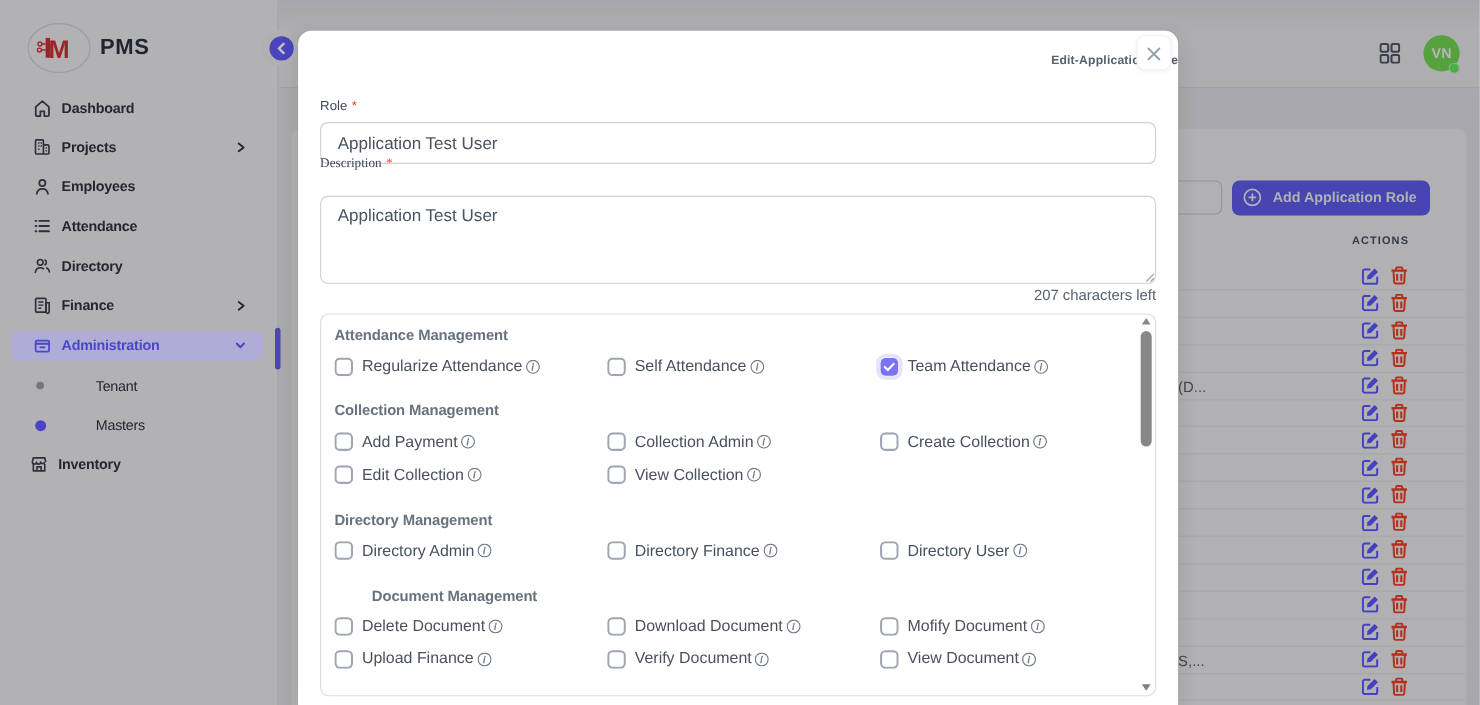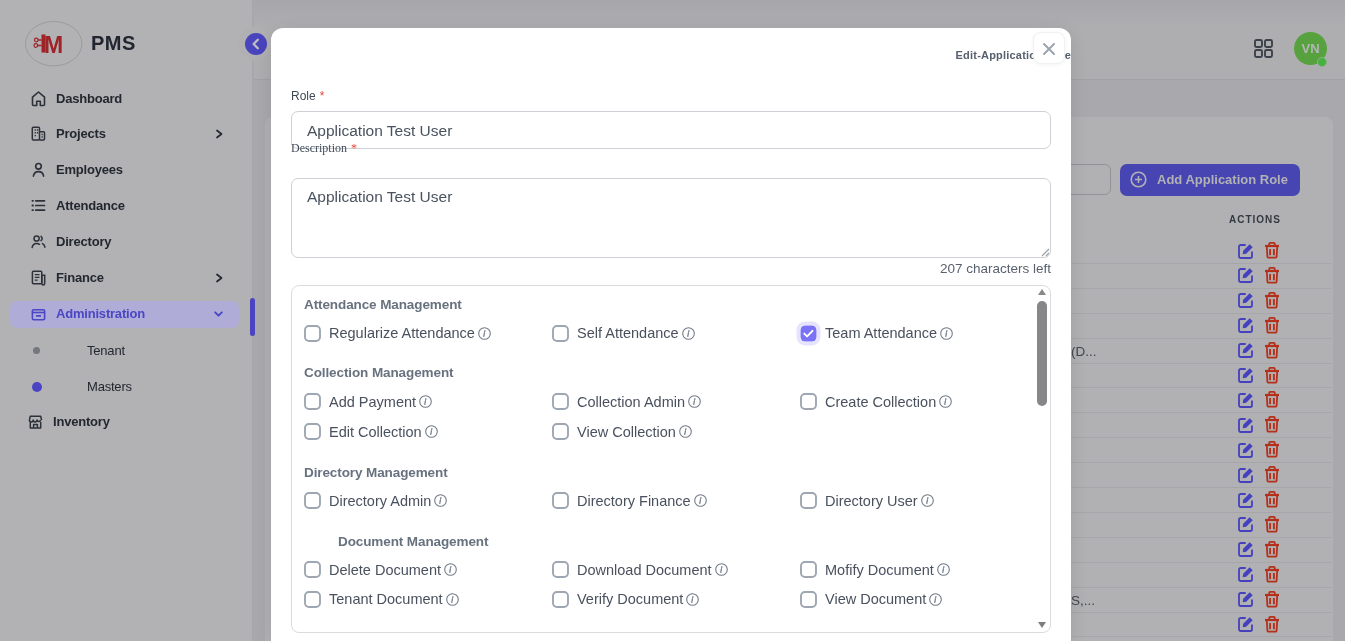--- a/index.html
+++ b/index.html
@@ -519,21 +519,21 @@
             <circle cx="6.5" cy="6.5" r="5.8" stroke="#737c89" stroke-width="1.1"></circle>
             <path d="M6.9 3.7l-.2.9M6.4 5.8L5.8 9.4" stroke="#737c89" stroke-width="1.25" stroke-linecap="round"></path>
           </svg>
         </div>
       </div>
       <div class="cbrow" style="top:304.5px;">
         <div class="cbitem" style="left:0px;">
           <svg width="17" height="17" viewBox="0 0 17 17">
             <rect x="1" y="1" width="15" height="15" rx="4" fill="#fff" stroke="#9ea6b2" stroke-width="1.9"></rect>
           </svg>
-          <span class="lbl">Tenant Document</span>
+          <span class="lbl">Upload Finance</span>
           <svg width="13" height="13" viewBox="0 0 13 13" fill="none" style="margin-left:-2px;">
             <circle cx="6.5" cy="6.5" r="5.8" stroke="#737c89" stroke-width="1.1"></circle>
             <path d="M6.9 3.7l-.2.9M6.4 5.8L5.8 9.4" stroke="#737c89" stroke-width="1.25" stroke-linecap="round"></path>
           </svg>
         </div>
         <div class="cbitem" style="left:248px;">
           <svg width="17" height="17" viewBox="0 0 17 17">
             <rect x="1" y="1" width="15" height="15" rx="4" fill="#fff" stroke="#9ea6b2" stroke-width="1.9"></rect>
           </svg>
           <span class="lbl">Verify Document</span>

